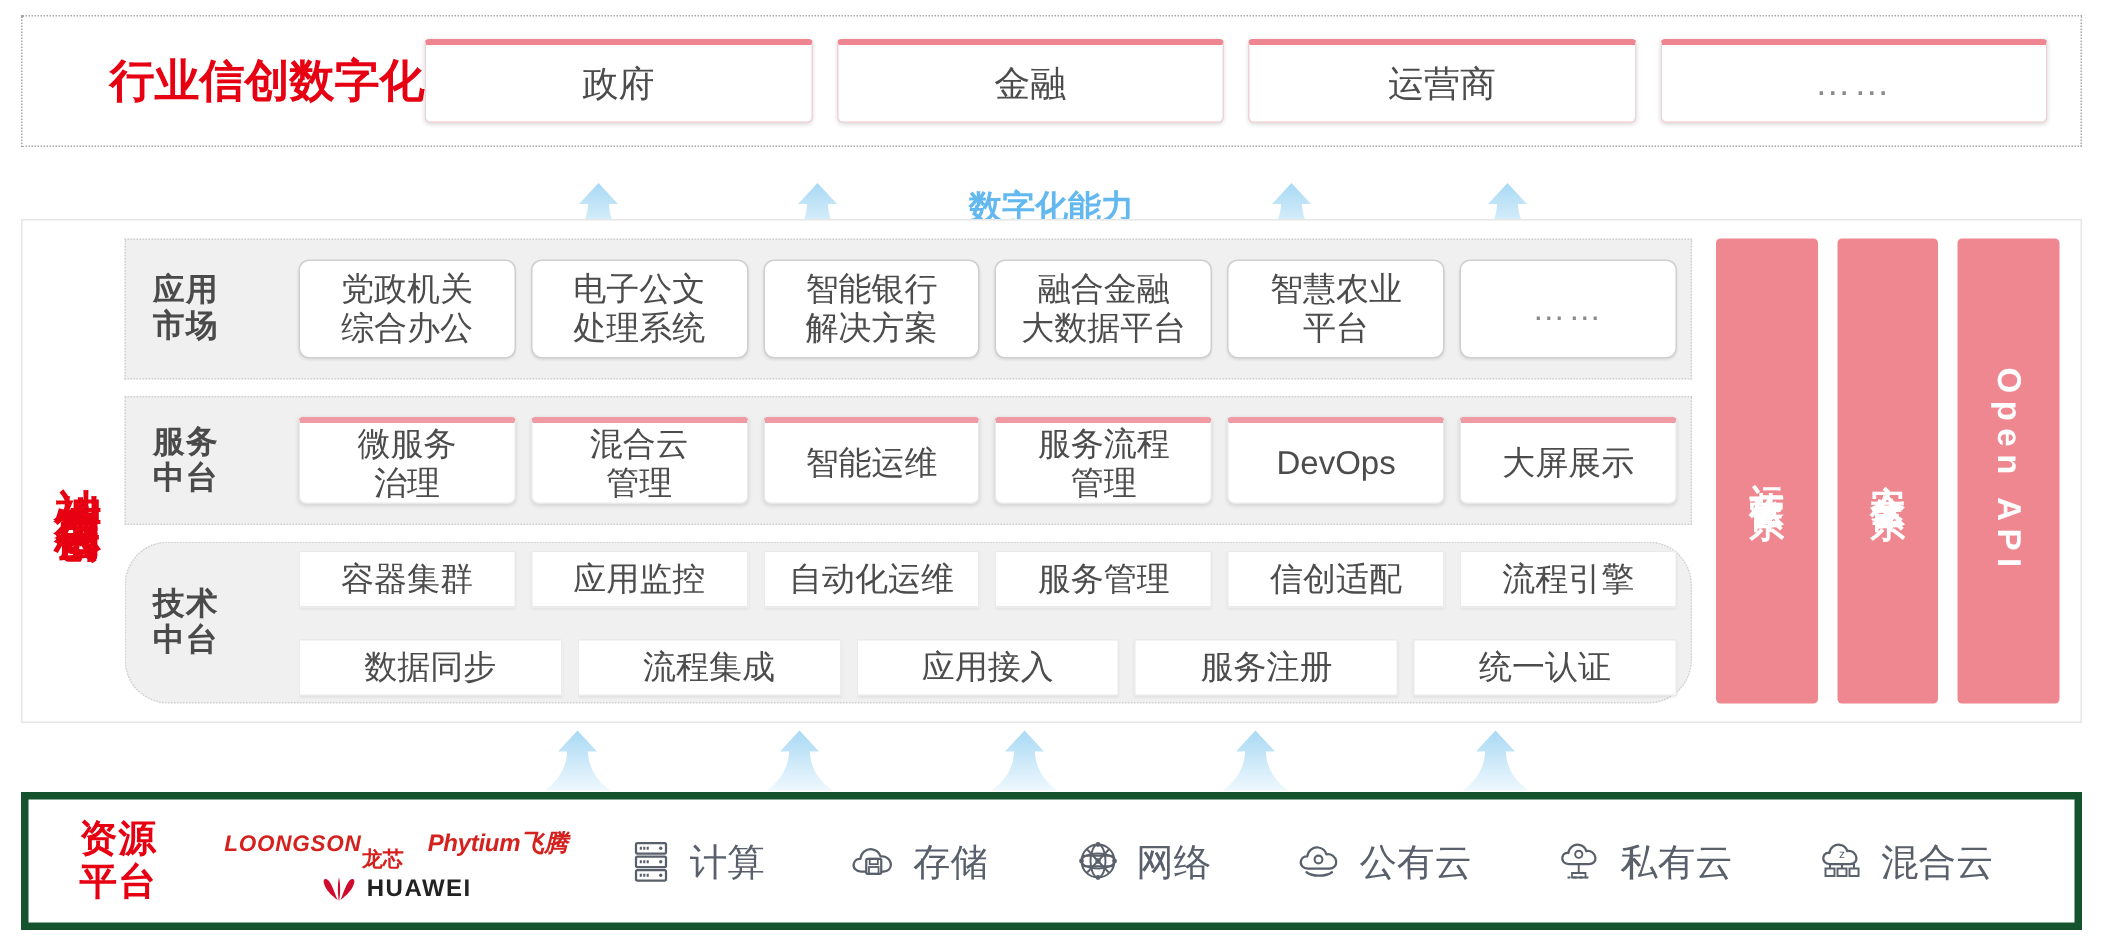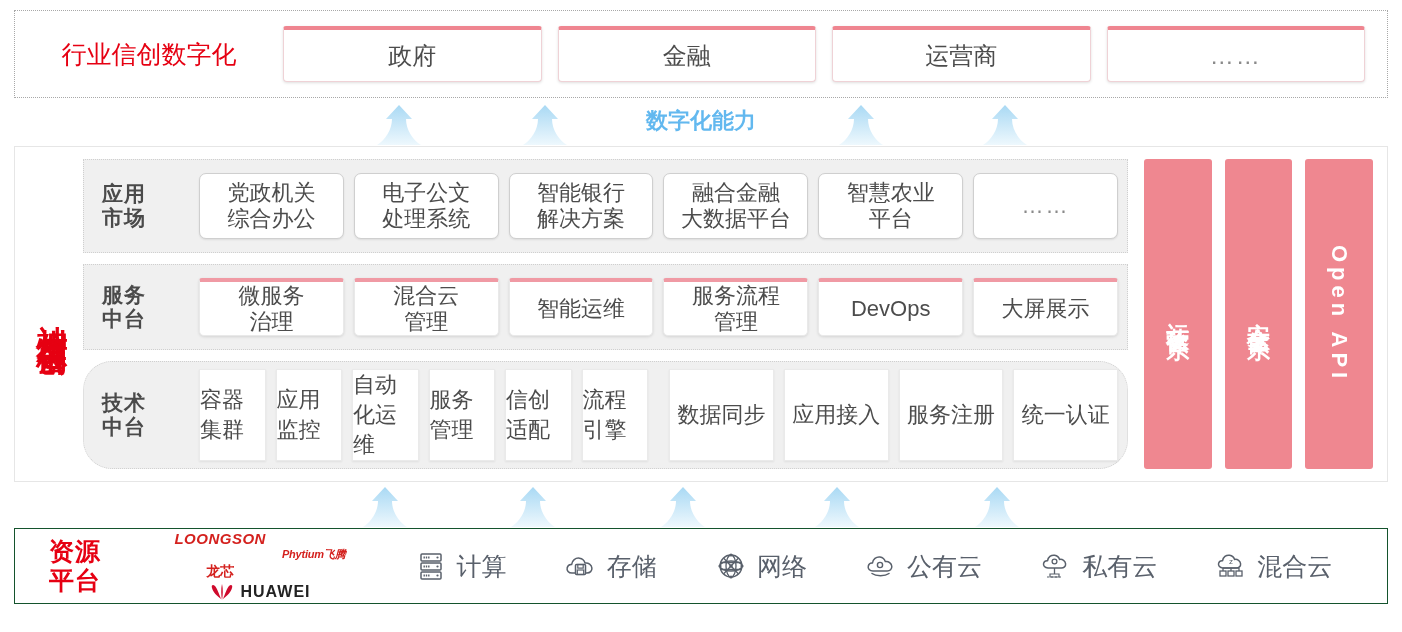--- a/index.html
+++ b/index.html
@@ -15,43 +15,43 @@
   .stage{position:relative;width:1402px;height:632px;}
 
   
   .industry-band{
     position:absolute;left:14px;top:10px;width:1374px;height:88px;
     border:1px dotted #a8a8a8;
     box-sizing:border-box;
     display:flex;align-items:center;
   }
   .industry-title{
-    width:268px;text-align:center;
-    font-size:25px;
-    color:#e60012;font-weight:normal;
+    width:268px;text-align:right;
+    font-size:30px;
+    color:#e60012;font-weight:bold;
   }
   .industry-boxes{
     flex:1;display:flex;align-items:flex-start;gap:16px;padding-right:22px;
   }
   .ind-box{
     flex:1;height:56px;
     background:#fff;
     border:1px solid #efd2d6;
     border-top:4px solid #ef8590;
     border-radius:3px 3px 4px 4px;
     box-shadow:0 1px 3px rgba(0,0,0,.13);
     display:flex;align-items:center;justify-content:center;
     font-size:24px;color:#4c4c4c;
     box-sizing:border-box;
   }
   .ind-box.dots{font-size:24px;letter-spacing:2px;color:#8a8a8a;}
 
   
   .arrow-band-top{
-    position:absolute;left:14px;top:100px;width:1374px;height:46px;
+    position:absolute;left:14px;top:117px;width:1374px;height:46px;
   }
   .cap-label{
     position:absolute;top:6px;left:50%;transform:translateX(-50%);
     font-size:22px;color:#62b8ef;font-weight:bold;white-space:nowrap;
   }
   .uparrow{
     position:absolute;bottom:0;width:46px;height:42px;
   }
 
   
@@ -87,21 +87,21 @@
     display:flex;align-items:center;
     padding:7px 9px;
   }
   .layer-label{
     width:62px;flex:none;
     font-size:21px;font-weight:bold;color:#4a4a4a;
     line-height:1.12;text-align:center;
     letter-spacing:1px;
   }
   .layer-items{flex:1;display:flex;gap:10px;align-items:stretch;padding-left:44px;}
-  .layer-items.stacked{flex-direction:row;gap:21px;}
+  .layer-items.stacked{flex-direction:column;gap:21px;}
   .row-line{display:flex;gap:10px;flex:1;}
 
   
   .app-card{
     flex:1;background:#fff;border:1px solid #cfcfcf;border-radius:7px;
     display:flex;align-items:center;justify-content:center;text-align:center;
     font-size:22px;color:#4c4c4c;line-height:1.18;
     box-shadow:0 1px 2px rgba(0,0,0,.09);
     min-height:64px;
   }
@@ -147,41 +147,41 @@
     letter-spacing:5px;line-height:1;font-size:22px;font-weight:bold;
   }
 
   
   .arrow-band-bot{
     position:absolute;left:14px;top:484px;width:1374px;height:44px;
   }
 
   
   .res-band{
-    position:absolute;left:14px;top:528px;width:1374px;height:76px;
-    border:1px solid #14532d;background:#fff;
+    position:absolute;left:14px;top:528px;width:1374px;height:92px;
+    border:5px solid #14532d;background:#fff;
     box-sizing:border-box;display:flex;align-items:center;
   }
   .res-title{
     width:120px;text-align:center;flex:none;
     font-size:25px;font-weight:bold;color:#e60012;line-height:1.18;
     letter-spacing:1px;
   }
   .logos{
     width:250px;flex:none;
     display:flex;flex-direction:column;align-items:center;gap:5px;
   }
   .logo-row{display:flex;align-items:center;justify-content:center;gap:16px;}
-  .logo-loongson{display:flex;flex-direction:column;align-items:center;line-height:1;}
+  .logo-loongson{display:flex;flex-direction:row;align-items:center;line-height:1;}
   .logo-loongson .l1{
     font-size:15px;font-weight:bold;font-style:italic;color:#d4211e;letter-spacing:.5px;
   }
   .logo-loongson .l2{font-size:14px;font-weight:bold;color:#d4211e;margin-top:18px;}
   .logo-phytium{
-    font-size:11px;font-weight:bold;color:#d4211e;font-style:italic;letter-spacing:-.2px;
+    font-size:16px;font-weight:bold;color:#d4211e;font-style:italic;letter-spacing:-.2px;
   }
   .logo-huawei{display:flex;align-items:center;gap:7px;}
   .logo-huawei .hw-txt{font-size:16px;font-weight:bold;color:#222;letter-spacing:1px;}
 
   .res-items{
     flex:1;display:flex;align-items:center;justify-content:space-around;
     padding-right:26px;
   }
   .res-item{
     display:flex;align-items:center;gap:9px;
@@ -314,20 +314,21 @@
           <div class="row-line">
             <div class="tech-card">容器集群</div>
             <div class="tech-card">应用监控</div>
             <div class="tech-card">自动化运维</div>
             <div class="tech-card">服务管理</div>
             <div class="tech-card">信创适配</div>
             <div class="tech-card">流程引擎</div>
           </div>
           <div class="row-line">
             <div class="tech-card">数据同步</div>
+            <div class="tech-card">流程集成</div>
             <div class="tech-card">应用接入</div>
             <div class="tech-card">服务注册</div>
             <div class="tech-card">统一认证</div>
           </div>
         </div>
       </div>
 
     </div>
 
     <div class="pillars">

